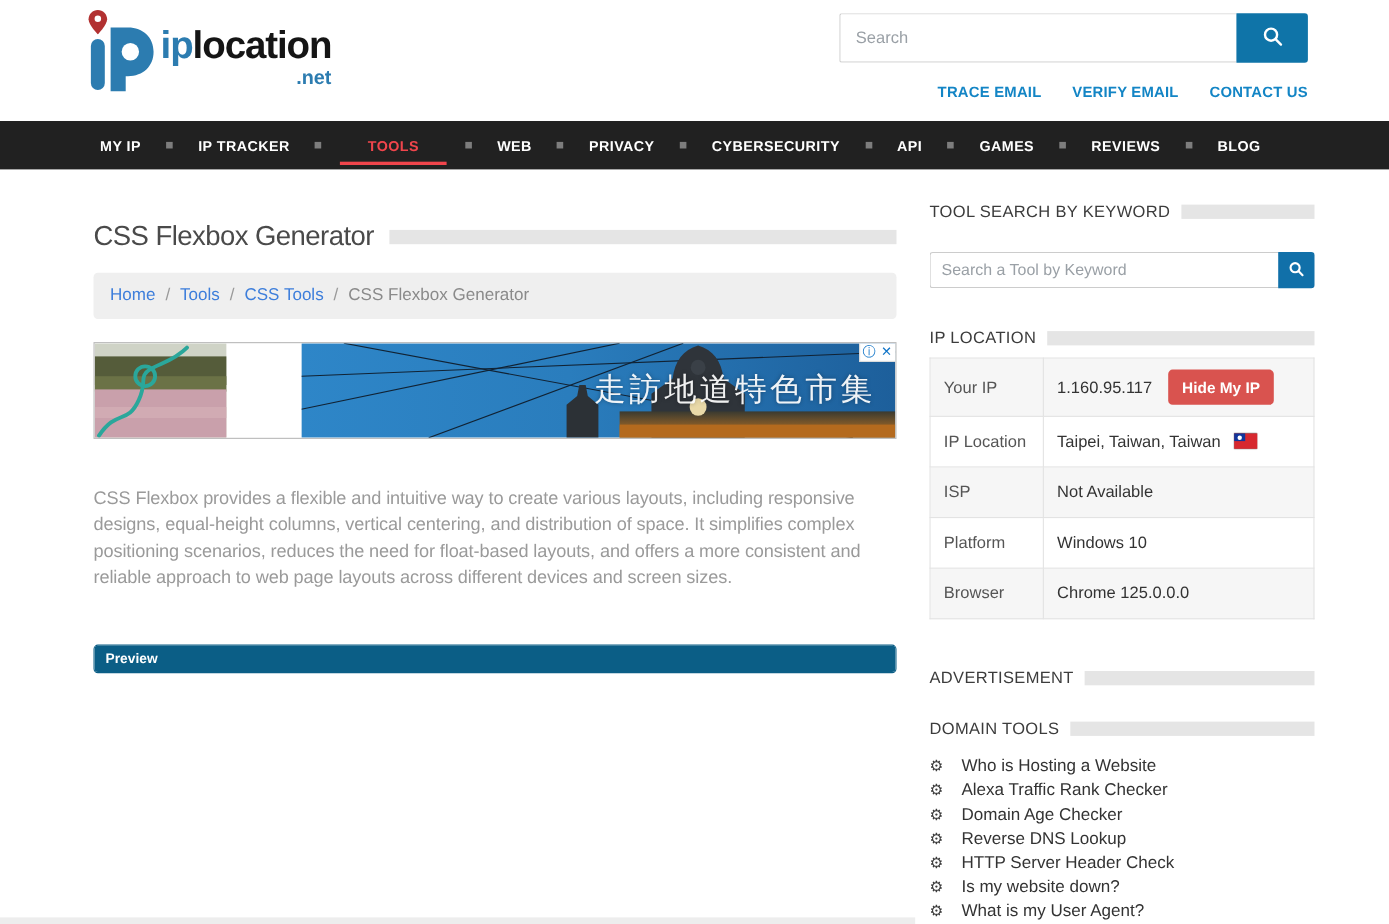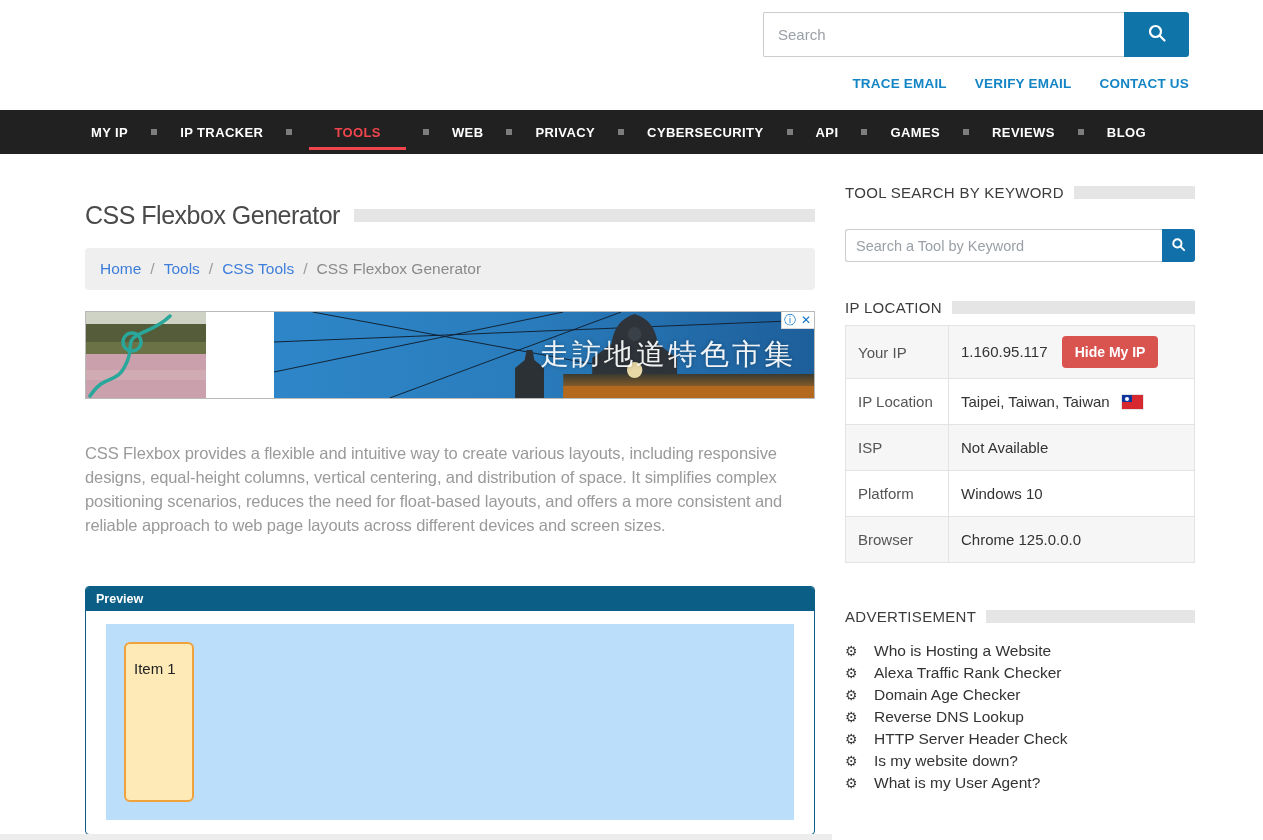--- a/index.html
+++ b/index.html
@@ -85,20 +85,35 @@
   .tool-list li { display:flex; align-items:center; margin-bottom:3.5px; cursor:pointer; }
   .gear { font-family:"DejaVu Sans", sans-serif; color:#3c3c3c; font-size:14px; width:17px; margin-right:12px; }
   .tool-list a { color:#333; font-size:15.5px; text-decoration:none; line-height:18.5px; }
 
   .footer-strip { position:absolute; left:0; top:834px; width:832px; height:6px; background:#ededed; }
 </style>
 </head>
 <body>
 
 <div class="header">
+  <div class="logo">
+    <span>
+      <svg width="62" height="76" viewBox="0 0 58 72">
+        <path d="M10,1 C5.6,1 2,4.6 2,9 c0,5 8,13 8,13 s8,-8 8,-13 C18,4.6 14.4,1 10,1 z" fill="#b23131"></path>
+        <circle cx="10" cy="8.5" r="2.8" fill="#fff"></circle>
+        <rect x="4" y="26" width="12" height="44" rx="6" fill="#2c7cb0"></rect>
+        <path d="M21,16 h15 c13,0 22,8.5 22,21 0,12.5 -9,21 -22,21 h-2 v13 h-13 z" fill="#2c7cb0"></path>
+        <circle cx="38" cy="37" r="7.5" fill="#fff"></circle>
+      </svg>
+    </span>
+    <span class="logo-text">
+      <span class="logo-ip">ip</span><span class="logo-loc">location</span>
+      <span class="logo-net">.net</span>
+    </span>
+  </div>
   <div class="hsearch">
     <input type="text" placeholder="Search" style="">
     <button>
       <span>
         <svg width="20" height="20" viewBox="0 0 20 20">
             <circle cx="8.5" cy="8.5" r="5.5" fill="none" stroke="#fff" stroke-width="2.2"></circle>
             <line x1="12.8" y1="12.8" x2="17.5" y2="17.5" stroke="#fff" stroke-width="2.2" stroke-linecap="round"></line>
           </svg>
       </span>
     </button>
@@ -192,25 +207,20 @@
       <div class="ad-choices">
         <span>ⓘ</span>
         <span>✕</span>
       </div>
     </div>
 
     <p class="description">CSS Flexbox provides a flexible and intuitive way to create various layouts, including responsive designs, equal-height columns, vertical centering, and distribution of space. It simplifies complex positioning scenarios, reduces the need for float-based layouts, and offers a more consistent and reliable approach to web page layouts across different devices and screen sizes.</p>
 
     <div class="preview-panel">
       <div class="preview-header">Preview</div>
-      <div class="preview-body">
-        <div class="flex-container">
-          <div class="flex-item">Item 1</div>
-        </div>
-      </div>
     </div>
   </div>
 
   <div class="col-side">
     <div class="side-heading">
       <h3>TOOL SEARCH BY KEYWORD</h3>
       <div class="bar"></div>
     </div>
     <div class="tool-search">
       <input type="text" placeholder="Search a Tool by Keyword" style="">
@@ -257,20 +267,24 @@
         <td class="val">Chrome 125.0.0.0</td>
       </tr>
     </tbody>
       </table>
 
     <div class="side-heading adv-heading">
       <h3>ADVERTISEMENT</h3>
       <div class="bar"></div>
     </div>
 
+    <div class="side-heading dt-heading">
+      <h3>DOMAIN TOOLS</h3>
+      <div class="bar"></div>
+    </div>
     <ul class="tool-list">
       <li>
         <span class="gear">⚙</span>
         <a>Who is Hosting a Website</a>
       </li>
       <li>
         <span class="gear">⚙</span>
         <a>Alexa Traffic Rank Checker</a>
       </li>
       <li>

